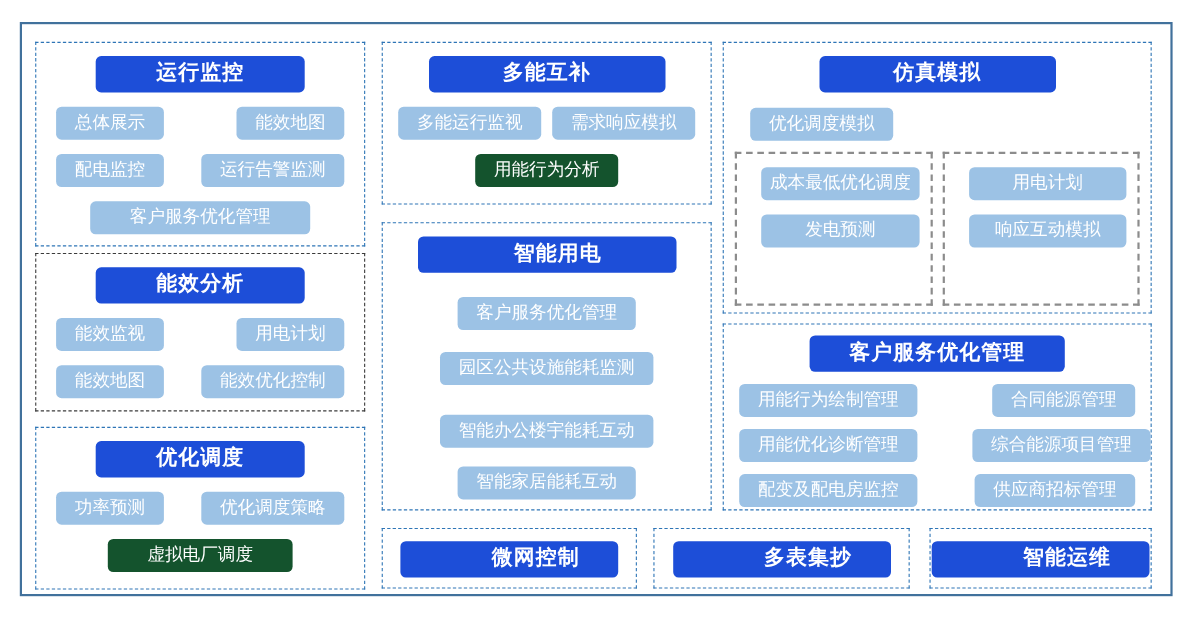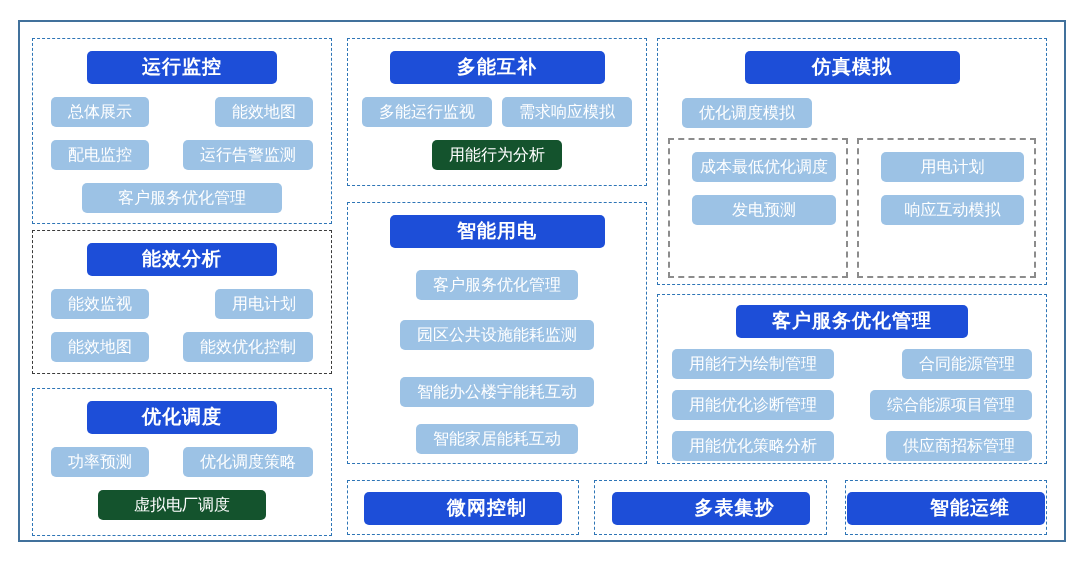--- a/index.html
+++ b/index.html
@@ -92,21 +92,21 @@
     <div class="row spread" style="margin-left:14px;margin-right:14px;">
       <div class="pill">多能运行监视</div>
       <div class="pill">需求响应模拟</div>
     </div>
     <div class="row center">
       <div class="pill light">用能行为分析</div>
     </div>
   </div>
 
   <div class="section" style="left:327px;top:180px;width:300px;height:262px;">
-    <div class="hdr" style="width:215px;">智能用电</div>
+    <div class="hdr" style="width:215px;padding-left:20px;">智能用电</div>
     <div class="row center" style="margin-top:22px;">
       <div class="pill">客户服务优化管理</div>
     </div>
     <div class="row center" style="margin-top:20px;">
       <div class="pill">园区公共设施能耗监测</div>
     </div>
     <div class="row center" style="margin-top:27px;">
       <div class="pill">智能办公楼宇能耗互动</div>
     </div>
     <div class="row center" style="margin-top:17px;">
@@ -130,26 +130,26 @@
       </div>
     </div>
   </div>
 
   <div class="section tight" style="left:637px;top:272px;width:390px;height:170px;">
     <div class="hdr" style="width:232px;margin-top:10px;">客户服务优化管理</div>
     <div class="row spread" style="margin-left:14px;margin-right:14px;">
       <div class="pill">用能行为绘制管理</div>
       <div class="pill">合同能源管理</div>
     </div>
-    <div class="row spread" style="margin-left:14px;margin-right:14px;">
+    <div class="row spread" style="margin-left:14px;margin-right:0;">
       <div class="pill">用能优化诊断管理</div>
       <div class="pill">综合能源项目管理</div>
     </div>
     <div class="row spread" style="margin-left:14px;margin-right:14px;">
-      <div class="pill">用能优化策略分析</div>
+      <div class="pill">配变及配电房监控</div>
       <div class="pill">供应商招标管理</div>
     </div>
   </div>
 
   <div class="section mini" style="left:327px;top:458px;width:232px;height:55px;">
     <div class="hdr">微网控制</div>
   </div>
   <div class="section mini" style="left:574px;top:458px;width:233px;height:55px;">
     <div class="hdr">多表集抄</div>
   </div>

